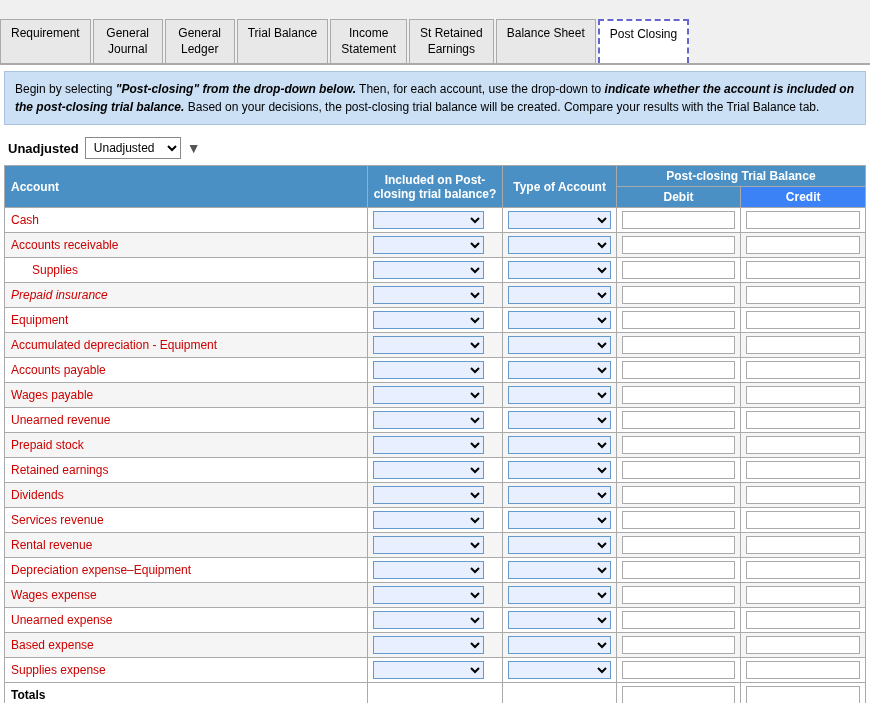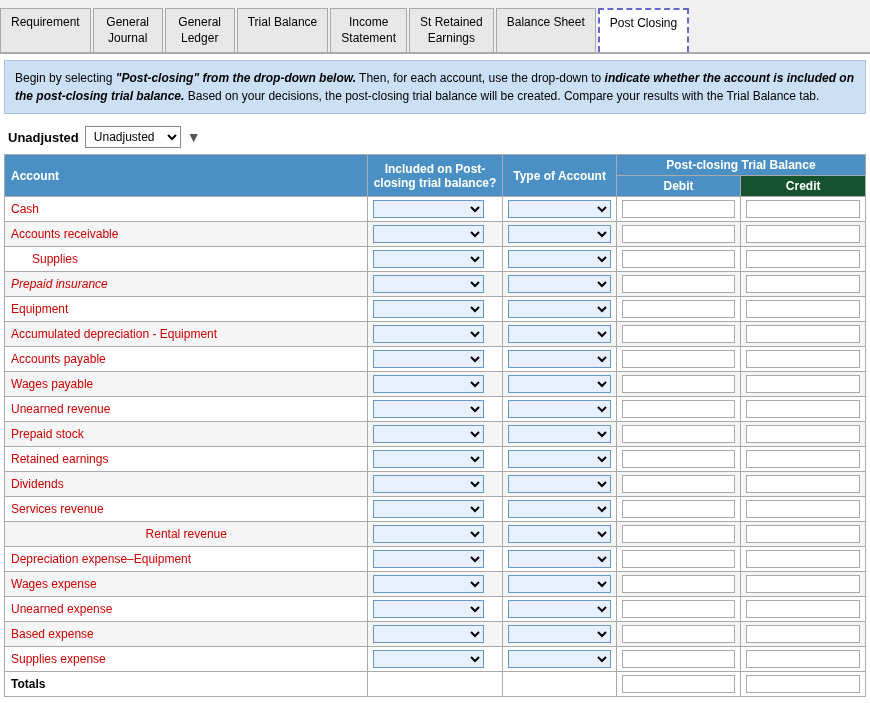--- a/index.html
+++ b/index.html
@@ -3,21 +3,21 @@
   <meta charset="utf-8">
   <style>
     * { box-sizing: border-box; margin: 0; padding: 0; }
     body { font-family: Arial, sans-serif; font-size: 12px; background: #fff; width: 870px; }
 
     
     .tabs {
       display: flex;
       border-bottom: 2px solid #aaa;
       background: #f0f0f0;
-      padding-top: 8px;
+      padding-top: 19px;
     }
     .tab {
       padding: 6px 10px;
       border: 1px solid #aaa;
       border-bottom: none;
       background: #e8e8e8;
       cursor: pointer;
       text-align: center;
       min-width: 70px;
       font-size: 12px;
@@ -159,21 +159,21 @@
 <table class="main-table">
   <thead>
     <tr class="header-row-1">
       <th rowspan="2" class="col-account">Account</th>
       <th rowspan="2" style="width:120px; background:#4a90c4; color:#fff; text-align:center; font-weight:bold;">Included on Post-closing trial balance?</th>
       <th rowspan="2" style="width:100px; background:#4a90c4; color:#fff; text-align:center; font-weight:bold;">Type of Account</th>
       <th colspan="2" style="background:#4a90c4; color:#fff; text-align:center; font-weight:bold;">Post-closing Trial Balance</th>
     </tr>
     <tr class="header-row-2">
       <th style="width:110px; background:#4a90c4; color:#fff; text-align:center; font-weight:bold;">Debit</th>
-      <th style="width:110px; background:#14532d; color:#fff; text-align:center; font-weight:bold;">Credit</th>
+      <th style="width:110px; background:#3b82f6; color:#fff; text-align:center; font-weight:bold;">Credit</th>
     </tr>
   </thead>
   <tbody id="table-body">
 
   <tr>
         <td style="color: rgb(204, 0, 0);">Cash</td>
         <td style="position: relative; padding-right: 18px;"><select class="cell-dropdown"><option value=""></option><option value="yes">Yes</option><option value="no">No</option></select></td>
         <td><select class="cell-dropdown"><option value=""></option><option>Asset</option><option>Liability</option><option>Equity</option><option>Revenue</option><option>Expense</option></select></td>
         <td><input type="text" class="cell-input" style=""></td>
         <td><input type="text" class="cell-input" style=""></td>
@@ -256,21 +256,21 @@
         <td><input type="text" class="cell-input" style=""></td>
       </tr>
       <tr>
         <td style="color: rgb(204, 0, 0);">Services revenue</td>
         <td style="position: relative; padding-right: 18px;"><select class="cell-dropdown"><option value=""></option><option value="yes">Yes</option><option value="no">No</option></select></td>
         <td><select class="cell-dropdown"><option value=""></option><option>Asset</option><option>Liability</option><option>Equity</option><option>Revenue</option><option>Expense</option></select></td>
         <td><input type="text" class="cell-input" style=""></td>
         <td><input type="text" class="cell-input" style=""></td>
       </tr>
       <tr>
-        <td style="color: rgb(204, 0, 0); text-align: center;">Rental revenue</td>
+        <td style="color: rgb(204, 0, 0);">Rental revenue</td>
         <td style="position: relative; padding-right: 18px;"><select class="cell-dropdown"><option value=""></option><option value="yes">Yes</option><option value="no">No</option></select></td>
         <td><select class="cell-dropdown"><option value=""></option><option>Asset</option><option>Liability</option><option>Equity</option><option>Revenue</option><option>Expense</option></select></td>
         <td><input type="text" class="cell-input" style=""></td>
         <td><input type="text" class="cell-input" style=""></td>
       </tr>
       <tr>
         <td style="color: rgb(204, 0, 0);">Depreciation expense–Equipment</td>
         <td style="position: relative; padding-right: 18px;"><select class="cell-dropdown"><option value=""></option><option value="yes">Yes</option><option value="no">No</option></select></td>
         <td><select class="cell-dropdown"><option value=""></option><option>Asset</option><option>Liability</option><option>Equity</option><option>Revenue</option><option>Expense</option></select></td>
         <td><input type="text" class="cell-input" style=""></td>

